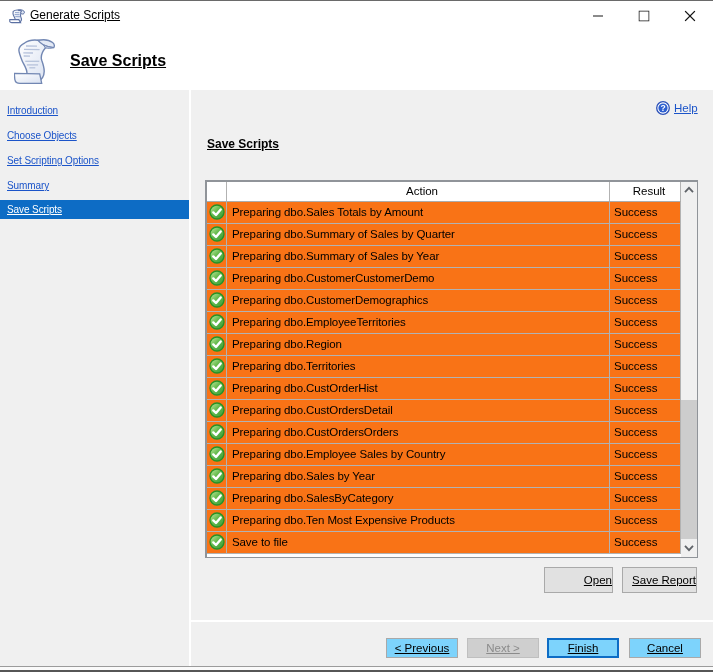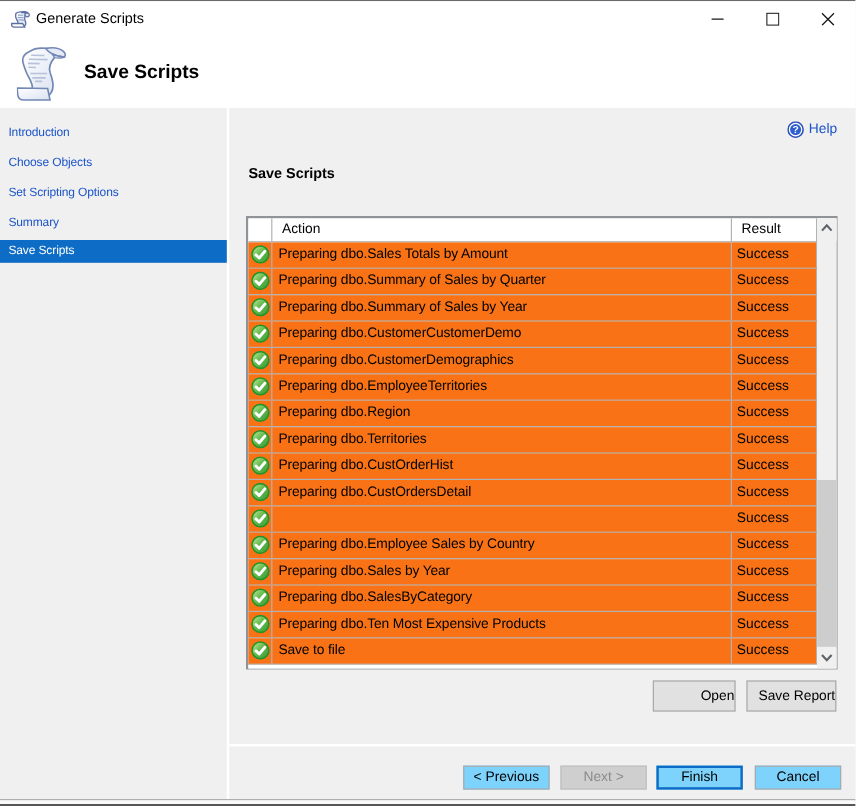--- a/index.html
+++ b/index.html
@@ -1,18 +1,18 @@
 <!DOCTYPE html>
 <html><head>
 <meta charset="utf-8">
 <style>
 * { margin:0; padding:0; box-sizing:border-box; }
 html,body { width:713px; height:672px; overflow:hidden; }
 body { font-family:"Liberation Sans",sans-serif; position:relative; background:#ffffff; font-size:12px; color:#000; }
-.abs { position:absolute; }
+.abs { position:absolute;text-decoration:underline; }
 
 #topborder { left:0; top:0; width:713px; height:1px; background:#6a6a6a; }
 #titlebar { left:0; top:1px; width:713px; height:31px; background:#fff; }
 #titleicon { left:9px; top:9px; }
 #titletext { left:30px; top:0; height:31px; line-height:31px; font-size:12px; }
 
 .capbtn { top:1px; width:46px; height:30px; }
 #btnmin { left:575px; }
 #btnmax { left:621px; }
 #btnclose { left:667px; }
@@ -33,21 +33,21 @@
 #nav4 { top:177px; }
 #nav5 { top:200px; height:19px; line-height:19px; background:#0d6cc5; color:#fff; }
 
 #help { left:656px; top:101px; height:15px; }
 #helptext { left:674px; top:101px; line-height:14px; color:#1b54c9; font-size:11.5px; }
 
 #ctitle { left:207px; top:137px; font-weight:bold; font-size:12px; }
 
 #tbl { left:205px; top:180px; width:493px; height:378px; border:1px solid #909499; border-top:2px solid #909499; border-left:2px solid #909499; background:#fff; }
 .hrow { left:0; top:0; width:490px; height:20px; background:#fff; border-bottom:1px solid #acacac; }
-.hc { position:absolute; top:0; height:19px; line-height:19px; font-size:11.5px; }
+.hc { position:absolute; top:0; height:19px; line-height:19px; font-size:11.5px;text-align:center; }
 .hc0 { left:0; width:20px; border-right:1px solid #b2b2b2; }
 .hc1 { left:20px; width:383px; border-right:1px solid #b2b2b2; padding-left:8px; }
 .hc2 { left:403px; width:71px; border-right:1px solid #b2b2b2; padding-left:8px; }
 
 .trow { left:0; width:474px; height:22px; border-bottom:1px solid #b2b2b2; background:#f97316; }
 .tc0 { position:absolute; left:0; top:0; width:20px; height:21px; border-right:1px solid #b2b2b2; }
 .tc0 svg { position:absolute; left:2px; top:2px; }
 .tc1 { position:absolute; left:20px; top:0; width:383px; height:21px; line-height:21px; border-right:1px solid #b2b2b2; padding-left:5px; letter-spacing:-0.1px; font-size:11.5px; }
 .tc2 { position:absolute; left:403px; top:0; width:71px; height:21px; line-height:21px; border-right:1px solid #b2b2b2; padding-left:4px; font-size:11.5px; }
 
@@ -263,20 +263,21 @@
       <div class="tc1">Preparing dbo.CustOrdersDetail</div>
       <div class="tc2">Success</div>
     </div>
   <div class="trow abs" style="top:240px">
       <div class="tc0">
         <svg width="16" height="16" viewBox="0 0 16 16">
           <circle cx="8" cy="8" r="7" fill="url(#gr)" stroke="#259227" stroke-width="1.3"></circle>
           <path d="M4.3 8.4 L7 11 L11.7 5.4" fill="none" stroke="#fff" stroke-width="2.4" stroke-linecap="round" stroke-linejoin="round"></path>
         </svg>
       </div>
+      <div class="tc1">Preparing dbo.CustOrdersOrders</div>
       <div class="tc2">Success</div>
     </div>
   <div class="trow abs" style="top:262px">
       <div class="tc0">
         <svg width="16" height="16" viewBox="0 0 16 16">
           <circle cx="8" cy="8" r="7" fill="url(#gr)" stroke="#259227" stroke-width="1.3"></circle>
           <path d="M4.3 8.4 L7 11 L11.7 5.4" fill="none" stroke="#fff" stroke-width="2.4" stroke-linecap="round" stroke-linejoin="round"></path>
         </svg>
       </div>
       <div class="tc1">Preparing dbo.Employee Sales by Country</div>

